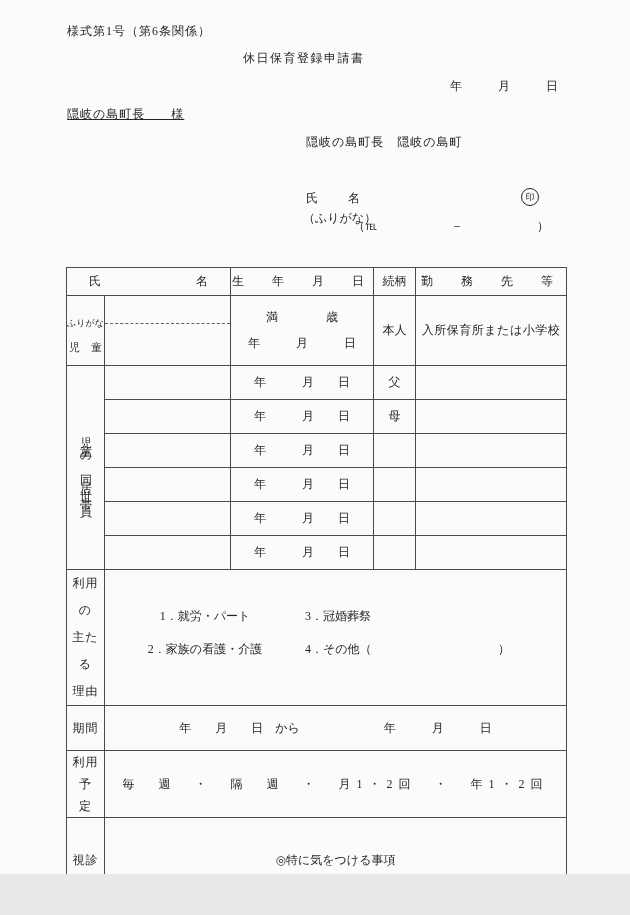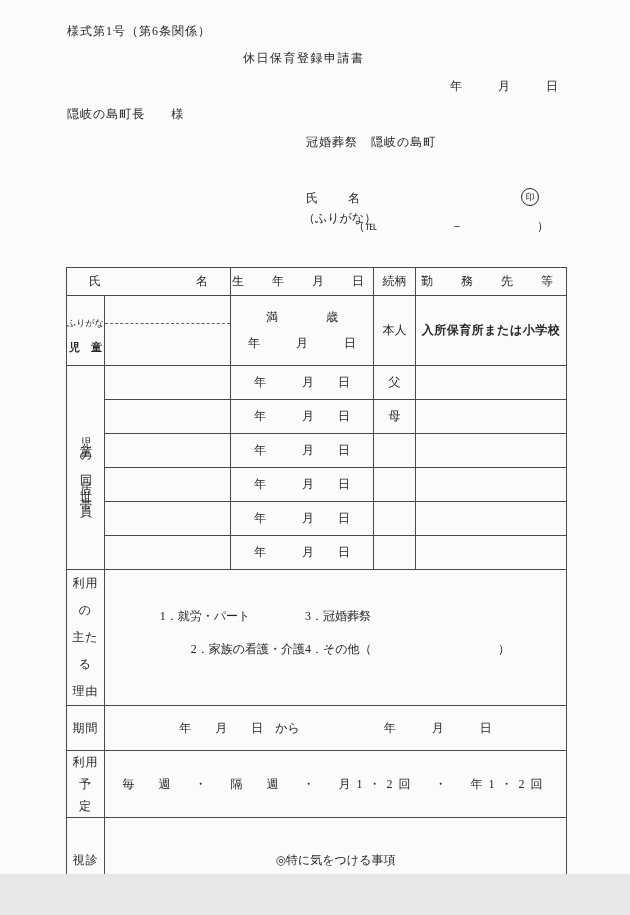--- a/index.html
+++ b/index.html
@@ -13,21 +13,21 @@
     height: 874px;
     margin: 0 auto;
     background: #fbfbfb;
     color: #262626;
     overflow: hidden;
   }
   .line { position: absolute; font-size: 12px; white-space: pre; }
   .form-number   { left: 67px;  top: 23px;  letter-spacing: 1px; }
   .title         { left: 243px; top: 50px;  letter-spacing: 1.5px; }
   .date-line     { left: 450px; top: 78px; }
-  .addressee     { left: 67px;  top: 106px; letter-spacing: 1px; }
+  .addressee     { left: 67px;  top: 106px; letter-spacing: 1px; text-decoration: underline; }
   .g-address     { left: 306px; top: 134px; letter-spacing: 1px; }
   .furigana-note { left: 303px; top: 162px; margin-top: 48px; }
   .name-label    { left: 306px; top: 190px; letter-spacing: 2px; }
   .seal {
     position: absolute; left: 521px; top: 188px;
     width: 16px; height: 16px;
     border: 1px solid #262626; border-radius: 50%;
     font-size: 9px; line-height: 16px; text-align: center;
   }
   .tel-line {
@@ -58,64 +58,64 @@
   .r-period  { height: 45px; }
   .r-sched   { height: 51px; }
   .r-inspect { height: 86px; }
   .r-remarks { height: 63px; }
 
   .name-head-flex { display: flex; justify-content: space-between; padding: 0 22px; }
   .spread { letter-spacing: 8px; white-space: pre; }
 
   .child-label-cell { vertical-align: middle; }
   .furi       { font-size: 9px;  line-height: 24px; margin-top: 8px; }
-  .child-word { font-size: 11px; line-height: 24px; white-space: pre; font-weight: bold; }
+  .child-word { font-size: 11px; line-height: 24px; white-space: pre; }
 
   .name-cell { position: relative; }
   .dashed { position: absolute; left: 0; right: 0; top: 27px; border-top: 1px dashed #606060; }
 
   .dob-cell div { line-height: 26px; white-space: pre; font-family: Liberation Mono, monospace; }
   .pre { white-space: pre; }
 
   .work-note {
     vertical-align: top; text-align: left;
-    padding: 3px 8px; font-size: 11.5px; letter-spacing: 0.5px; font-weight: bold;
+    padding: 3px 8px; font-size: 11.5px; letter-spacing: 0.5px;
   }
 
   .vert-cell { vertical-align: middle; }
   .vert {
     writing-mode: vertical-rl;
     letter-spacing: 8px; font-size: 12px;
     display: inline-block;
   }
 
   .lbl { font-size: 12px; letter-spacing: 1px; }
   .multiline { white-space: pre-line; line-height: 27px; }
   .sched-lbl { line-height: 22px; margin-top: 40px; }
 
   .reason-cell { text-align: left; padding: 8px 0 10px 26px; vertical-align: middle; }
   .reason-line { display: flex; margin: 6px 0 16px 0; }
-  .reason-line:last-child { margin-bottom: 16px; text-align: right; }
+  .reason-line:last-child { margin-bottom: 16px; }
   .opt-left { width: 200px; display: inline-block; }
   .opt4 { display: flex; justify-content: space-between; flex: 1; padding-right: 56px; }
 
   .period-cell { text-align: left; padding-left: 98px; white-space: pre; }
   .sched-cell  { text-align: center; white-space: pre; letter-spacing: 6px; }
   .inspect-cell { vertical-align: top; text-align: left; padding: 6px 10px; }
 </style>
 </head>
 <body>
 
 <div class="page">
 
   <div class="line form-number">様式第1号（第6条関係）</div>
   <div class="line title">休日保育登録申請書</div>
   <div class="line date-line">年　　　月　　　日</div>
   <div class="line addressee">隠岐の島町長　　様</div>
-  <div class="line g-address">冠婚葬祭　隠岐の島町</div>
+  <div class="line g-address">隠岐の島町長　隠岐の島町</div>
   <div class="line furigana-note">（ふりがな）</div>
   <div class="line name-label">氏　　名</div>
   <div class="seal">
     <span>印</span>
   </div>
   <div class="tel-line">
     <span>（℡</span>
     <span>－</span>
     <span>）</span>
   </div>

